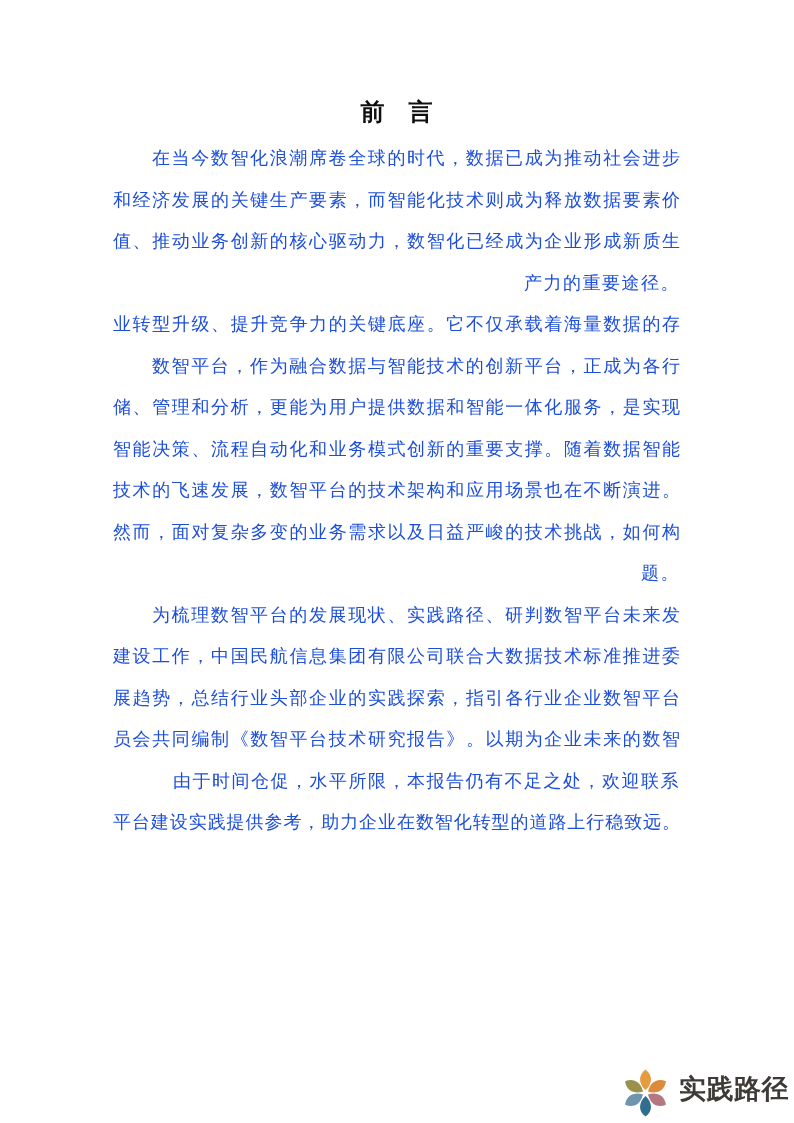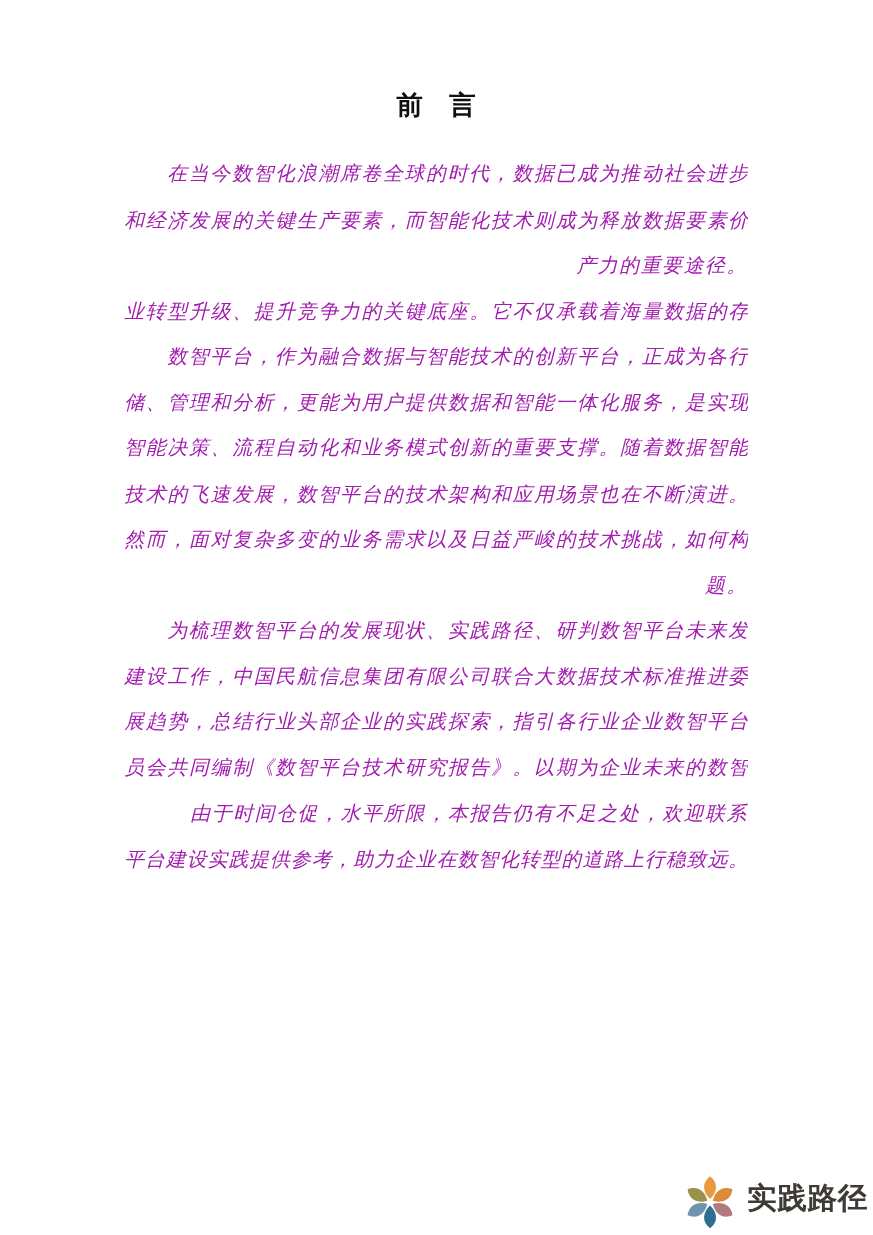--- a/index.html
+++ b/index.html
@@ -11,36 +11,35 @@
     position: relative;
     width: 794px;
     height: 1123px;
     background: #ffffff;
     overflow: hidden;
     font-family: "Liberation Serif", "DejaVu Serif", serif;
   }
   .doc-title {
     position: absolute;
     left: 113px;
-    top: 82px;
+    top: 97px;
     width: 567px;
     text-align: center;
     font-family: "Liberation Sans", "DejaVu Sans", sans-serif;
     font-weight: bold;
     font-size: 24px;
     color: #0f0f0f;
     line-height: 30px;
   }
   .doc-body {
     position: absolute;
     left: 113px;
     top: 138px;
     width: 567px;
-    color: #a21caf;
-    font-style: italic;
+    color: #1d4ed8;
   }
   .text-line {
     height: 41.5px;
     line-height: 41.5px;
     font-size: 18px;
     overflow: hidden;
   }
   .text-line.full {
     text-align: justify;
     text-align-last: justify;
@@ -77,20 +76,21 @@
 </head>
 <body>
 
 <div id="page">
 
   <div class="doc-title">前　言</div>
 
   <div class="doc-body">
       <div class="text-line first full">在当今数智化浪潮席卷全球的时代，数据已成为推动社会进步</div>
       <div class="text-line full">和经济发展的关键生产要素，而智能化技术则成为释放数据要素价</div>
+      <div class="text-line full">值、推动业务创新的核心驱动力，数智化已经成为企业形成新质生</div>
       <div class="text-line end">产力的重要途径。</div>
       <div class="text-line full">业转型升级、提升竞争力的关键底座。它不仅承载着海量数据的存</div>
       <div class="text-line first full">数智平台，作为融合数据与智能技术的创新平台，正成为各行</div>
       <div class="text-line full">储、管理和分析，更能为用户提供数据和智能一体化服务，是实现</div>
       <div class="text-line full">智能决策、流程自动化和业务模式创新的重要支撑。随着数据智能</div>
       <div class="text-line full">技术的飞速发展，数智平台的技术架构和应用场景也在不断演进。</div>
       <div class="text-line full">然而，面对复杂多变的业务需求以及日益严峻的技术挑战，如何构</div>
       <div class="text-line end">题。</div>
       <div class="text-line first full">为梳理数智平台的发展现状、实践路径、研判数智平台未来发</div>
       <div class="text-line full">建设工作，中国民航信息集团有限公司联合大数据技术标准推进委</div>

